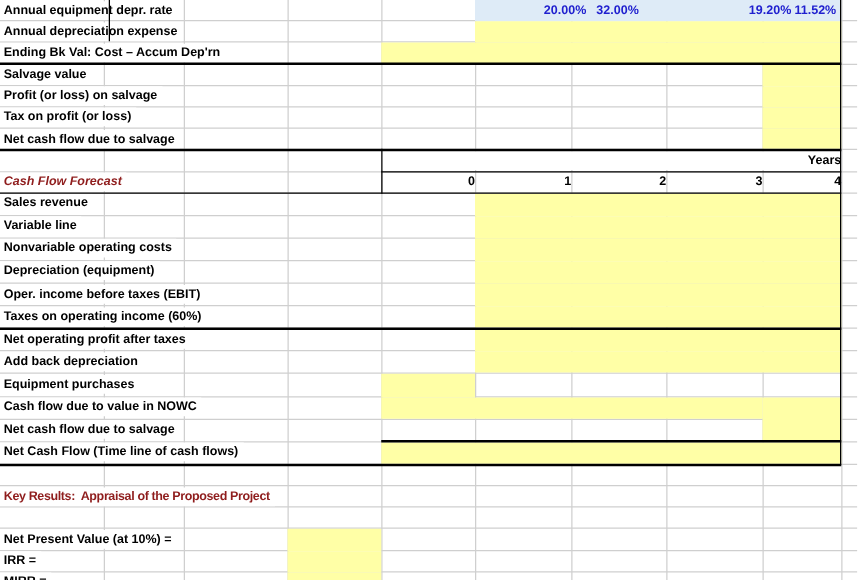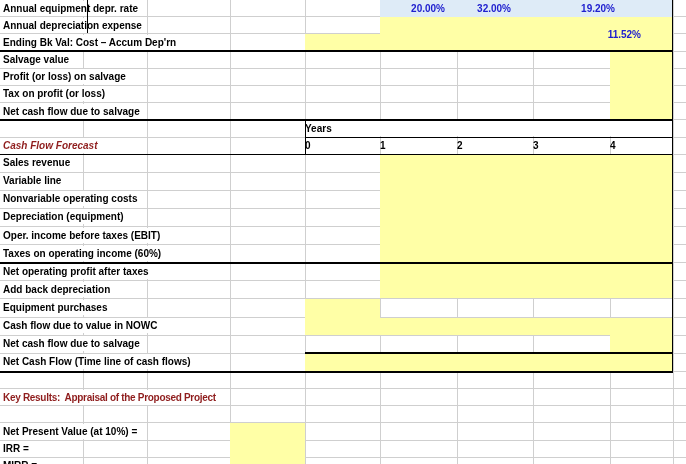--- a/index.html
+++ b/index.html
@@ -24,22 +24,22 @@
   .lbl{position:absolute; left:0; top:0.5px; height:15px; line-height:15px; padding:0 4px 0 3px;
        background:#fff; white-space:pre; z-index:2;}
   .maroon{color:var(--maroon);} .ital{font-style:italic;} .tight{letter-spacing:-0.3px;}
   .cell{position:absolute; top:0; bottom:-1px; z-index:1;}
   .nb{bottom:0;}
   .yellow{background:var(--yellow);} .bluebg{background:var(--bluebg);}
   .cE{left:305px;width:75px;} .cFI{left:380px;width:293px;} .cEI{left:305px;width:368px;}
   .cI{left:610px;width:63px;} .cD{left:230px;width:75px;} .cEH{left:305px;width:305px;}
   .pct{position:absolute; top:0.5px; height:15px; line-height:15px; text-align:right;
        box-sizing:border-box; padding-right:4px; color:var(--blue); z-index:2;}
-  .pF{left:372px;width:77px;} .pG{left:439px;width:76px;} .pH{left:542px;width:77px;} .pI{left:582px;width:63px;margin-top:26px;}
-  .yh{position:absolute; top:0.5px; height:15px; line-height:15px; text-align:left; z-index:2;}
+  .pF{left:396px;width:77px;} .pG{left:439px;width:76px;} .pH{left:560px;width:77px;} .pI{left:610px;width:63px;}
+  .yh{position:absolute; top:0.5px; height:15px; line-height:15px; text-align:right; z-index:2;}
   .yhE{left:305px;width:75px;} .yhF{left:380px;width:77px;} .yhG{left:457px;width:76px;}
   .yhH{left:533px;width:77px;} .yhI{left:610px;width:63px;}
   .yearsband{left:305px;width:368px;background:#fff;}
   .ov{position:absolute; background:#000; z-index:5;}
 </style>
 </head>
 <body>
 
 <div class="sheet">
 

